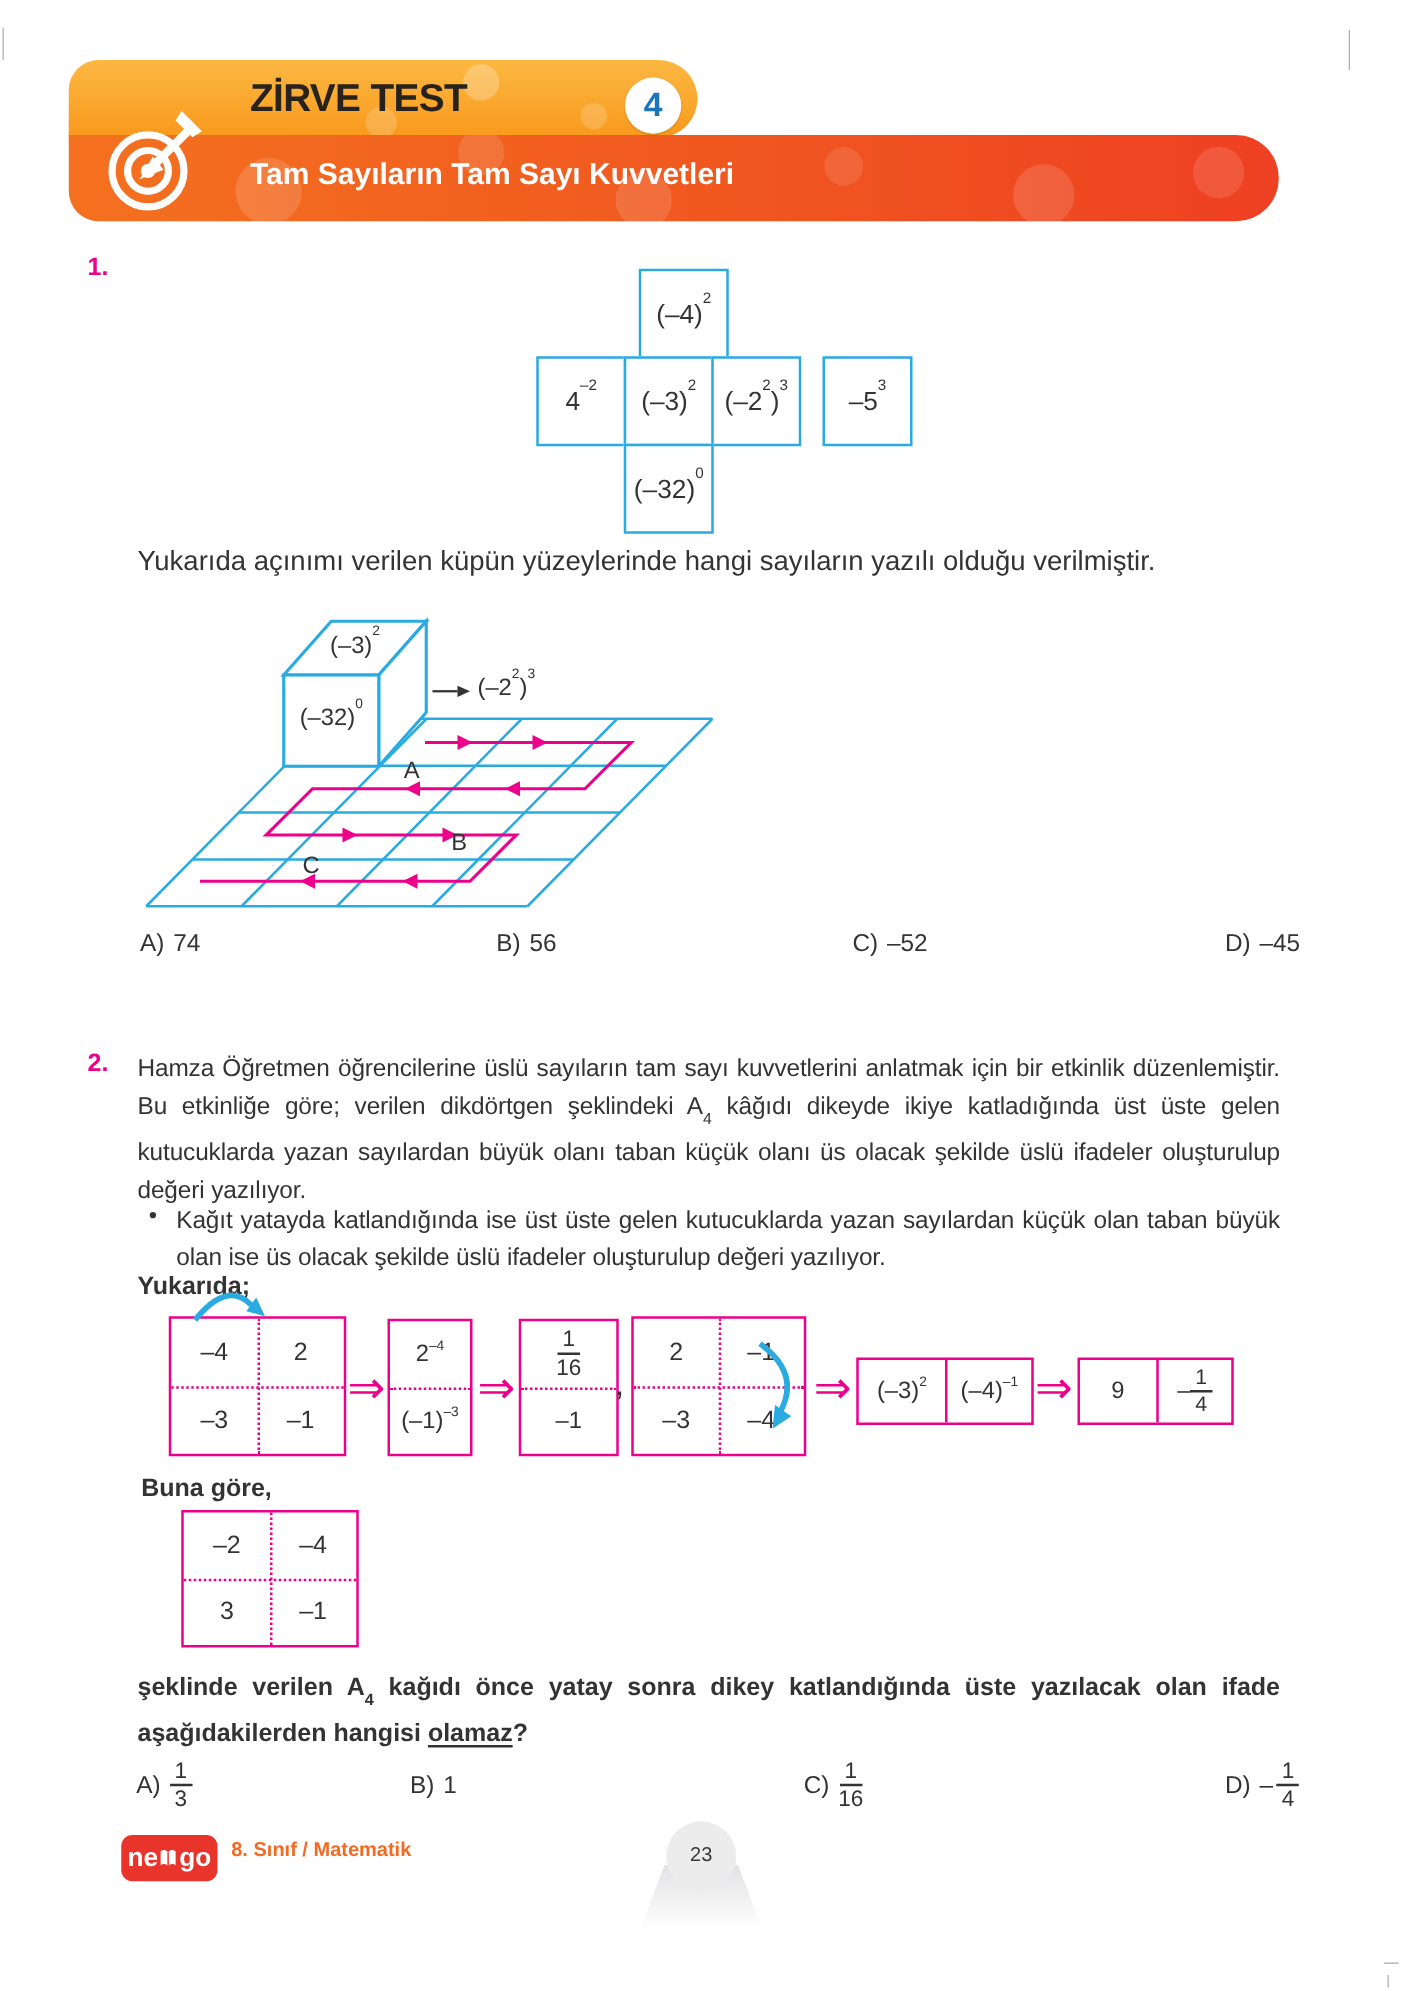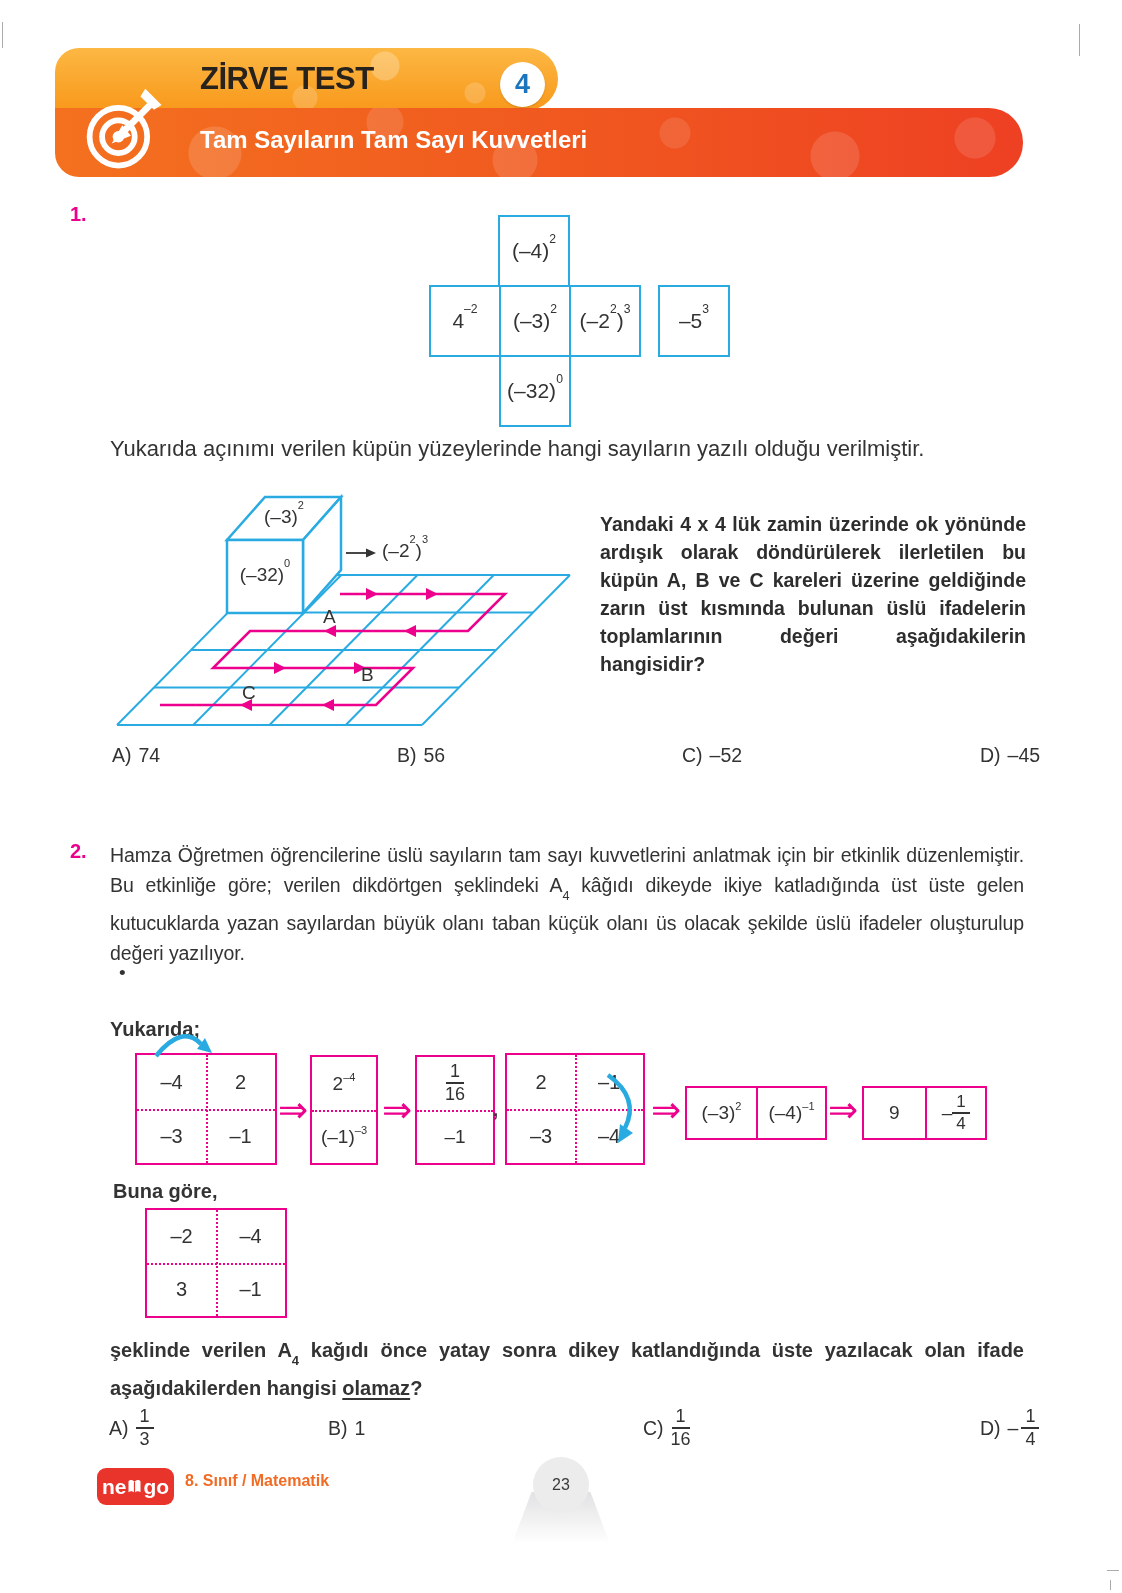--- a/index.html
+++ b/index.html
@@ -121,21 +121,21 @@
       <circle cx="40" cy="57" r="6" fill="#fff"></circle>
       <line x1="46" y1="51" x2="76" y2="21" stroke="#fff" stroke-width="7"></line>
       <polygon points="33,64 53,56 44,45" fill="#fff"></polygon>
       <polygon points="68,7 85,24 77,29 63,15" fill="#fff"></polygon>
     </svg>
   </div>
 
   <span class="q-num" style="top:203px">1.</span>
 
   <div>
-    <div class="net-cell" style="left:498px;top:215px">
+    <div class="net-cell" style="left:511px;top:215px">
         <span class="m">(–4)<sup>2</sup></span>
       </div>
     <div class="net-cell" style="left:429px;top:285px">
         <span class="m">4<sup>–2</sup></span>
       </div>
     <div class="net-cell" style="left:499px;top:285px">
         <span class="m">(–3)<sup>2</sup></span>
       </div>
     <div class="net-cell" style="left:569px;top:285px">
         <span class="m">(–2<sup>2</sup>)<sup>3</sup></span>
@@ -184,21 +184,20 @@
       <polygon points="266,88.5 276,93 266,97.5" fill="#333"></polygon>
     </svg>
     <span class="lbl m" style="left:147px;top:46px;width:74px;text-align:center">(–3)<sup>2</sup></span>
     <span class="lbl m" style="left:125px;top:104px;width:80px;text-align:center">(–32)<sup>0</sup></span>
     <span class="lbl m" style="left:282px;top:80px">(–2<sup>2</sup>)<sup>3</sup></span>
     <span class="lbl" style="left:223px;top:146px">A</span>
     <span class="lbl" style="left:261px;top:204px">B</span>
     <span class="lbl" style="left:142px;top:222px">C</span>
   </div>
 
-  <div class="q1-question">Yandaki 4 x 4 lük zamin üzerinde ok yönünde ardışık olarak döndürülerek ilerletilen bu küpün A, B ve C kareleri üzerine geldiğinde zarın üst kısmında bulunan üslü ifadelerin toplamlarının değeri aşağıdakilerin hangisidir?</div>
 
   <div class="options-row" style="top:744px;height:26px">
     <div class="opt" style="left:112px">
       <span class="opt-label">A)</span>
         <span>74</span>
     </div>
     <div class="opt" style="left:397px">
       <span class="opt-label">B)</span>
         <span>56</span>
     </div>
@@ -211,20 +210,21 @@
         <span>–45</span>
     </div>
   </div>
 
   <span class="q-num" style="top:840px">2.</span>
 
   <div class="q2-intro">
     <span>Hamza Öğretmen öğrencilerine üslü sayıların tam sayı kuvvetlerini anlatmak için bir etkinlik düzenlemiştir.  Bu etkinliğe göre; verilen dikdörtgen şeklindeki A</span><sub>4</sub><span> kâğıdı dikeyde ikiye katladığında üst üste gelen kutucuklarda yazan sayılardan büyük olanı taban küçük olanı üs olacak şekilde üslü ifadeler oluşturulup değeri yazılıyor.</span>
   </div>
   <span class="q2-bullet-marker">•</span>
+  <div class="q2-bullet">Kağıt yatayda katlandığında ise üst üste gelen kutucuklarda yazan sayılardan küçük olan taban büyük olan ise üs olacak şekilde üslü ifadeler oluşturulup değeri yazılıyor.</div>
 
   <div class="ex-label">Yukarıda;</div>
 
   <div>
     <div class="pgrid" style="left:135px;top:1053px;width:142px;height:112px">
       <div class="cell">–4</div>
       <div class="cell">2</div>
       <div class="cell">–3</div>
       <div class="cell">–1</div>
       <div class="vdiv"></div>

